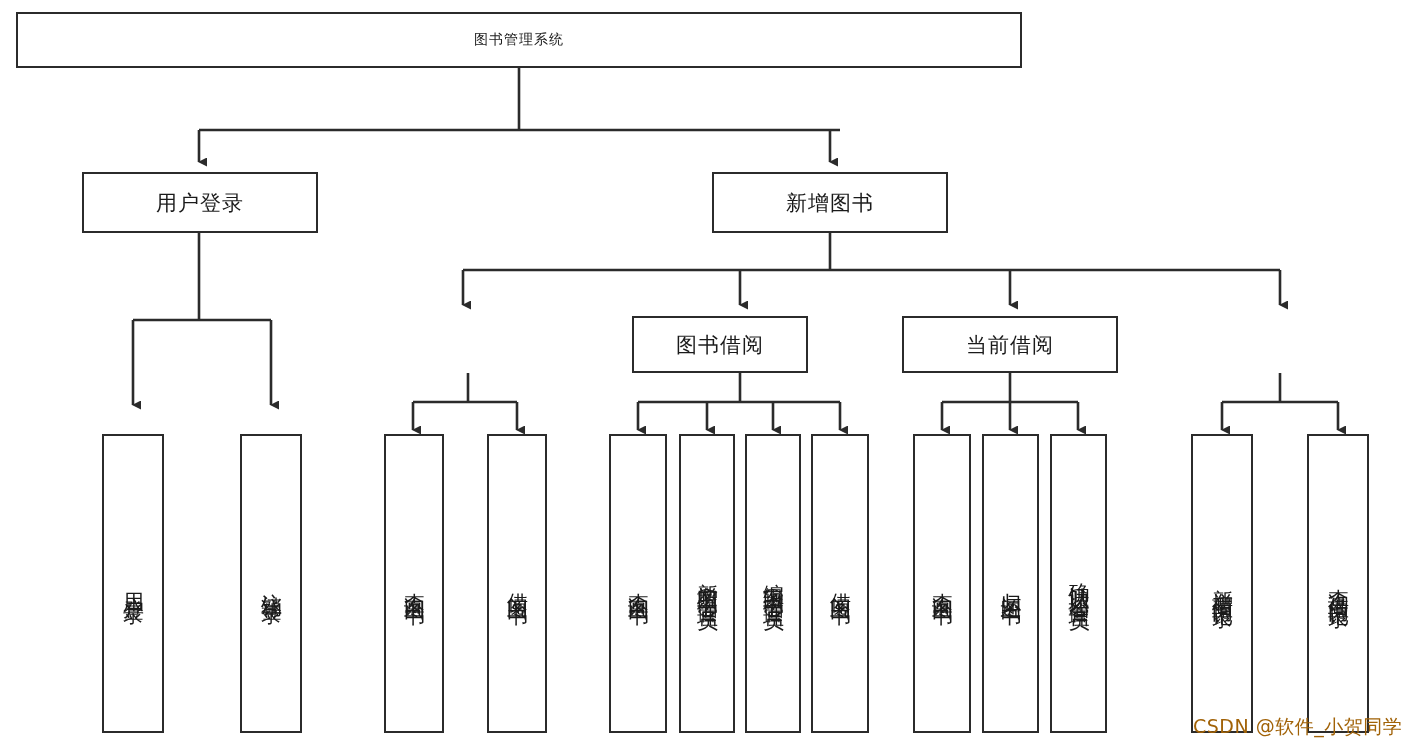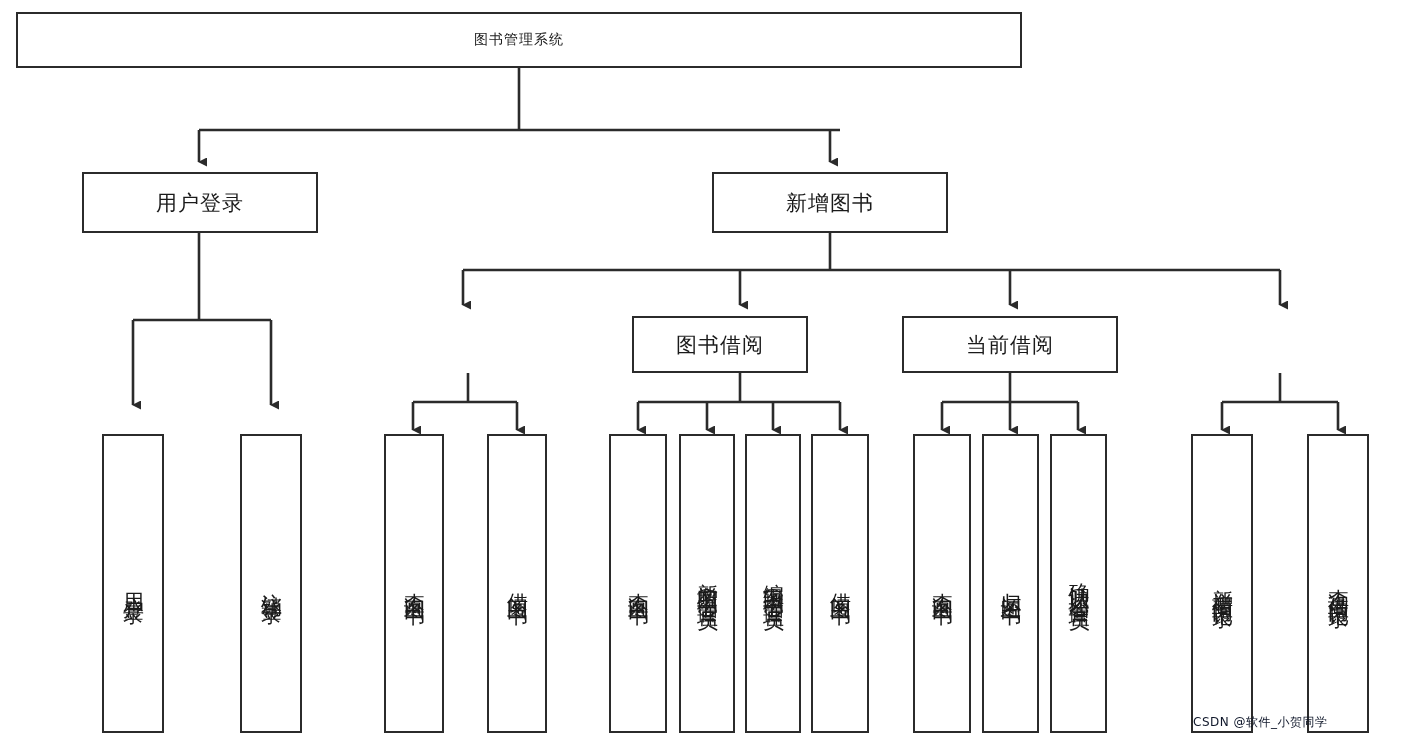--- a/index.html
+++ b/index.html
@@ -55,22 +55,22 @@
   }
   .node-v > span {
     writing-mode: vertical-rl;
     text-orientation: upright;
     display: block;
   }
   #watermark {
     position: absolute;
     left: 1193px;
     top: 714px;
-    font-size: 12px;
-    color: #0f172a;
+    font-size: 19px;
+    color: #a16207;
     white-space: nowrap;
     font-family: "DejaVu Sans", "Liberation Sans", sans-serif;
     letter-spacing: 0.5px;
   }
 </style>
 </head>
 <body>
 
 <div id="canvas">
 

